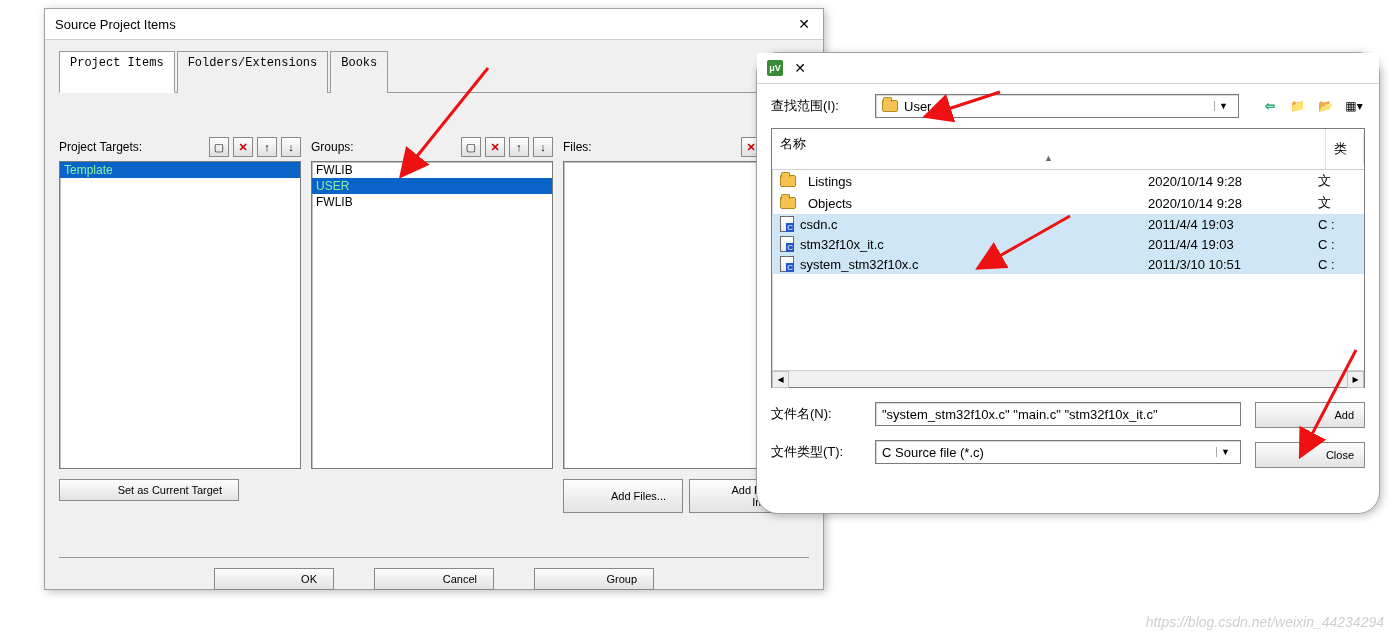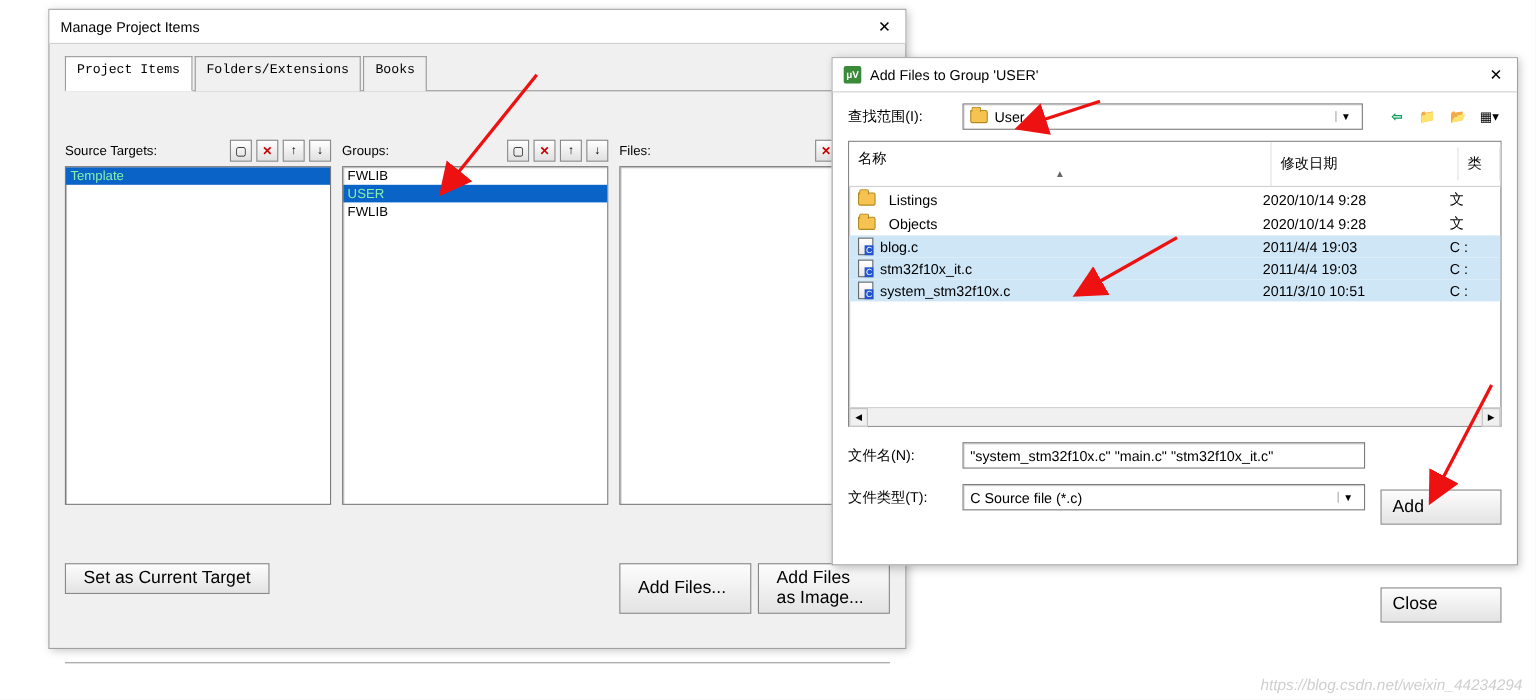--- a/index.html
+++ b/index.html
@@ -28,21 +28,21 @@
 .win-title .title-text { flex: 1; font-size: 13px; }
 .win-title .close-x {
   width: 18px; height: 18px; display:flex; align-items:center; justify-content:center;
   font-size: 14px; cursor: pointer;
 }
 
 #win-mpi { left: 44px; top: 8px; width: 780px; height: 582px; }
 #win-mpi .body { padding: 10px 14px 14px 14px; }
 .tabs { display:flex; gap:2px; border-bottom:1px solid #999; }
 .tab {
-  padding: 4px 10px 12px 10px;
+  padding: 4px 10px 22px 10px;
   border: 1px solid #999;
   border-bottom: none;
   background: #f0f0f0;
   font-family: "Courier New", monospace;
   position: relative;
   top: 1px;
   cursor: pointer;
 }
 .tab.active { background:#fff; border-bottom:1px solid #fff; }
 .cols { display:flex; gap: 10px; margin-top: 44px; }
@@ -66,34 +66,33 @@
   overflow:auto;
 }
 .listitem { padding:1px 4px; cursor:pointer; white-space:nowrap; }
 .listitem.sel { background:#0a63c6; color:#86efac; }
 .btn {
   border:1px solid #888;
   background:linear-gradient(#fdfdfd,#e3e3e3);
   padding:4px 16px;
   min-width:120px;
   cursor:pointer;
-  font-size:16px;
-  text-align:left;
-  margin-top:43px;
+  font-size:11px;
+  text-align:right;
 }
 .mpi-actions-left { margin-top:10px; display:flex; }
 .mpi-actions-right { margin-top:10px; display:flex; gap:6px; }
 .mpi-bottom {
   margin-top: 44px;
   border-top:1px solid #999;
   padding-top:10px;
   display:flex; justify-content:center; gap:40px;
 }
 
-#win-add { left: 756px; top: 52px; width: 624px; height: 462px; background:#fff; }
+#win-add { left: 756px; top: 52px; width: 624px; height: 462px; background:#fff;border-radius:22px; }
 #win-add .win-title { background:#fff; }
 #win-add .app-icon {
   width:16px; height:16px; background:#3a8a3a; color:#fff;
   display:flex; align-items:center; justify-content:center;
   font-size:9px; font-weight:bold; margin-right:8px; border-radius:2px;
 }
 #win-add .body { padding: 10px 14px; }
 .row { display:flex; align-items:center; gap:12px; margin-bottom:10px; }
 .row .lbl { width:92px; font-size:13px; }
 .combo, .tfield {
@@ -133,35 +132,35 @@
 .add-bottom .btn { min-width:100px; padding:6px 10px; }
 
 .arrow-svg { position:absolute; pointer-events:none; }
 .watermark { position:absolute; right:12px; bottom:6px; color:#cfcfcf; font-size:14px; font-style:italic; }
 </style>
 </head>
 <body>
 
 <div id="win-mpi" class="window">
   <div class="win-title">
-    <span class="title-text">Manage Project Items</span>
+    <span class="title-text">Source Project Items</span>
     <span class="close-x">✕</span>
   </div>
   <div class="body">
     <div class="tabs">
       <div class="tab active">Project Items</div>
       <div class="tab">Folders/Extensions</div>
       <div class="tab">Books</div>
     </div>
 
     <div class="cols">
 
       <div class="col">
         <div class="col-head">
-          <span class="lbl">Source Targets:</span>
+          <span class="lbl">Project Targets:</span>
           <span class="spacer"></span>
           <span class="tbtn" title="New">▢</span>
           <span class="tbtn red" title="Delete">✕</span>
           <span class="tbtn" title="Move Up">↑</span>
           <span class="tbtn" title="Move Down">↓</span>
         </div>
         <div class="listbox">
           <div class="listitem sel">Template</div>
         </div>
         <div class="mpi-actions-left">
@@ -205,21 +204,20 @@
       <button class="btn">OK</button>
       <button class="btn">Cancel</button>
       <button class="btn">Group</button>
     </div>
   </div>
 </div>
 
 <div id="win-add" class="window">
   <div class="win-title">
     <span class="app-icon">μV</span>
-    <span class="title-text">Add Files to Group 'USER'</span>
     <span class="close-x">✕</span>
   </div>
   <div class="body">
     <div class="row">
       <span class="lbl">查找范围(I):</span>
       <div class="combo" style="flex:1">
         <span class="folder-glyph"></span>
         <span>User</span>
         <span class="arrow">▼</span>
       </div>
@@ -230,21 +228,20 @@
         <span class="nbtn" title="View">▦▾</span>
       </div>
     </div>
 
     <div class="file-area">
       <div class="file-head">
         <div class="fh col-name">
           <span>名称</span>
           <span style="display:block;text-align:center;font-size:9px;color:#666">▲</span>
         </div>
-        <div class="fh col-date">修改日期</div>
         <div class="fh col-type">类</div>
       </div>
       <div id="file-rows" style="flex:1">
           <div class="file-row">
             <span class="fname">
               <span class="folder-glyph"></span>
               <span>Listings</span>
             </span>
             <span class="fdate">2020/10/14 9:28</span>
             <span class="ftype">文</span>
@@ -253,21 +250,21 @@
             <span class="fname">
               <span class="folder-glyph"></span>
               <span>Objects</span>
             </span>
             <span class="fdate">2020/10/14 9:28</span>
             <span class="ftype">文</span>
           </div>
           <div class="file-row sel">
             <span class="fname">
               <span class="cfile c"></span>
-              <span>blog.c</span>
+              <span>csdn.c</span>
             </span>
             <span class="fdate">2011/4/4 19:03</span>
             <span class="ftype">C :</span>
           </div>
           <div class="file-row sel">
             <span class="fname">
               <span class="cfile c"></span>
               <span>stm32f10x_it.c</span>
             </span>
             <span class="fdate">2011/4/4 19:03</span>

